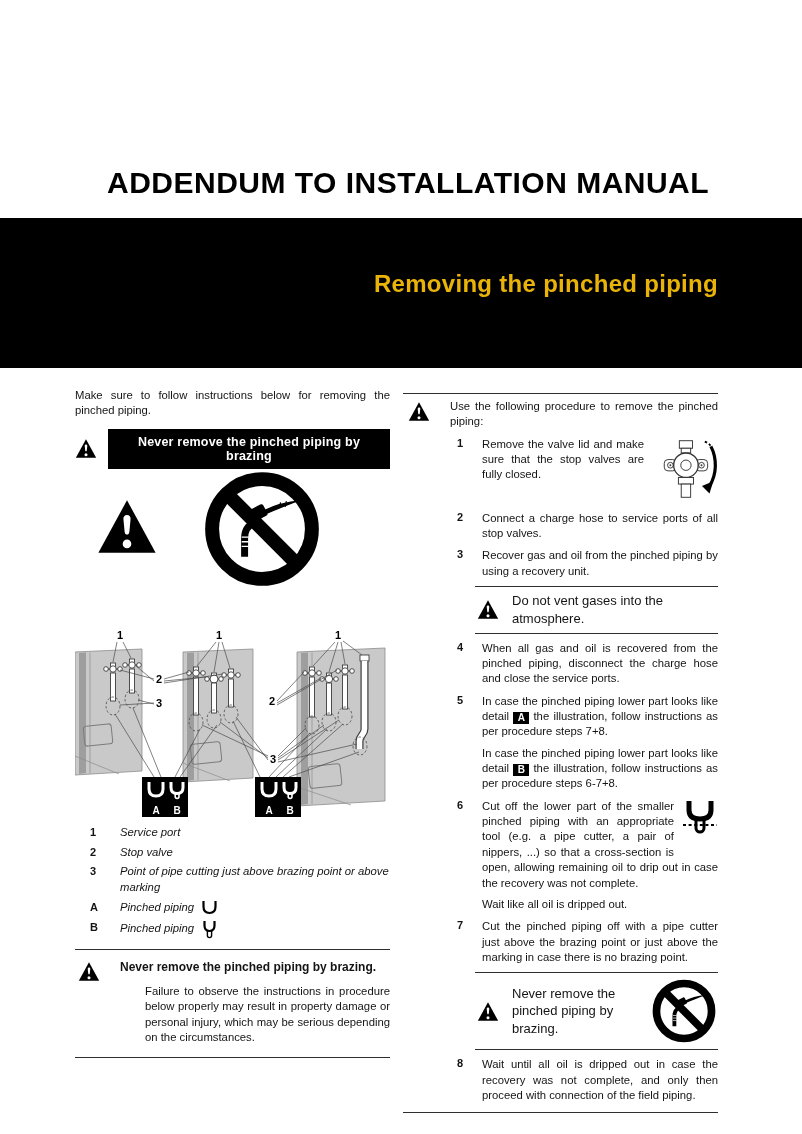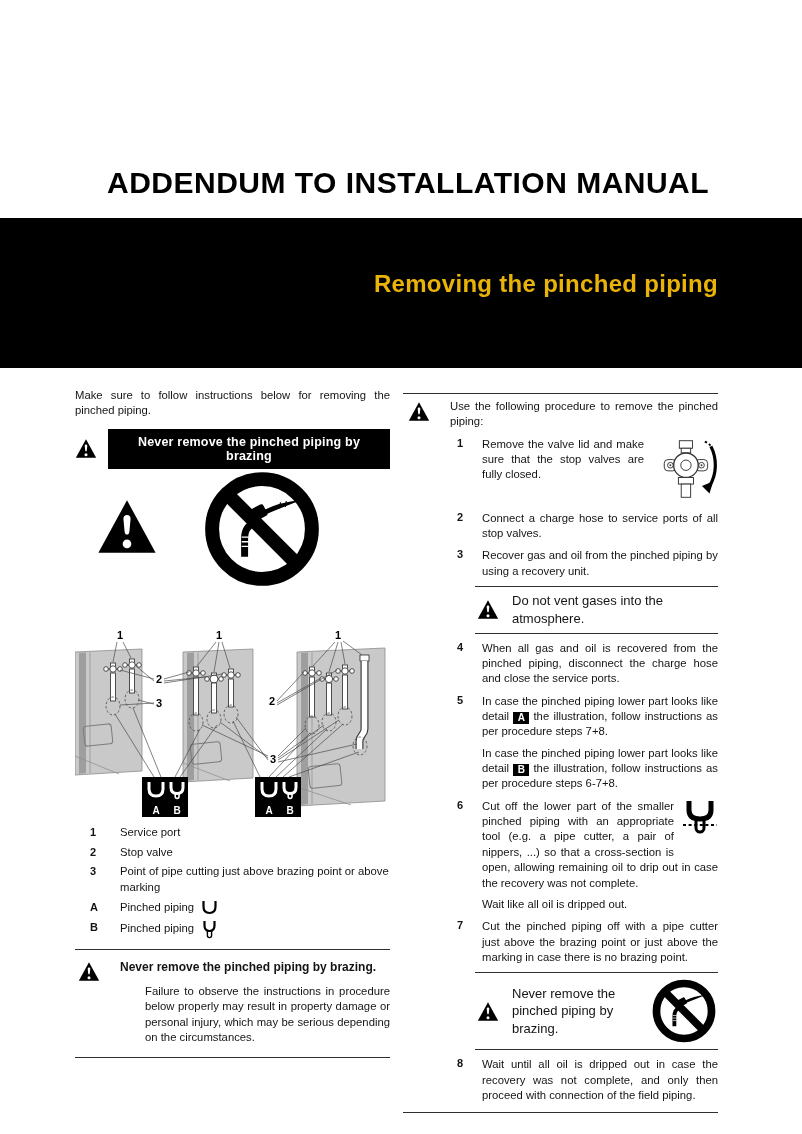--- a/index.html
+++ b/index.html
@@ -31,21 +31,21 @@
     flex:1; background:#000; color:#fff; font-weight:bold; font-size:12.5px;
     text-align:center; padding:6px 13px; letter-spacing:0.2px;
   }
   .graphic-area { position:relative; height:150px; }
   .warn-tri-lg { position:absolute; left:21px; top:28px; width:62px; height:59px; }
   .no-braze-lg { position:absolute; left:129px; top:0px; width:116px; height:120px; }
   .diagram-svg { display:block; margin-top:6px; }
   .legend { margin-top:8px; }
   .legend-row { display:flex; margin-bottom:4px; }
   .legend-key { flex:none; width:30px; padding-left:15px; font-weight:bold; font-size:11px; padding-top:1px; }
-  .legend-text { font-size:11.3px; line-height:1.4; }
+  .legend-text { font-size:11.3px; line-height:1.4;font-style:italic; }
   .legend-glyph { vertical-align:-4px; margin-left:6px; }
   .legend-glyph-b { vertical-align:-9px; margin-left:6px; }
   .warning-box {
     margin-top:8px; border-top:1.8px solid #2e2e2e; border-bottom:1.8px solid #2e2e2e;
     padding:9px 0 10px; display:grid; grid-template-columns:45px 1fr;
   }
   .warning-box .warn-tri-sm { margin-left:3px; margin-top:2px; }
   .wbox-heading { font-size:12px; font-weight:bold; margin:1px 0 10px; text-align:left; }
   .wbox-para { margin:0 0 10px; }
   .wbox-para:last-child { margin-bottom:2px;margin-left:25px; }

